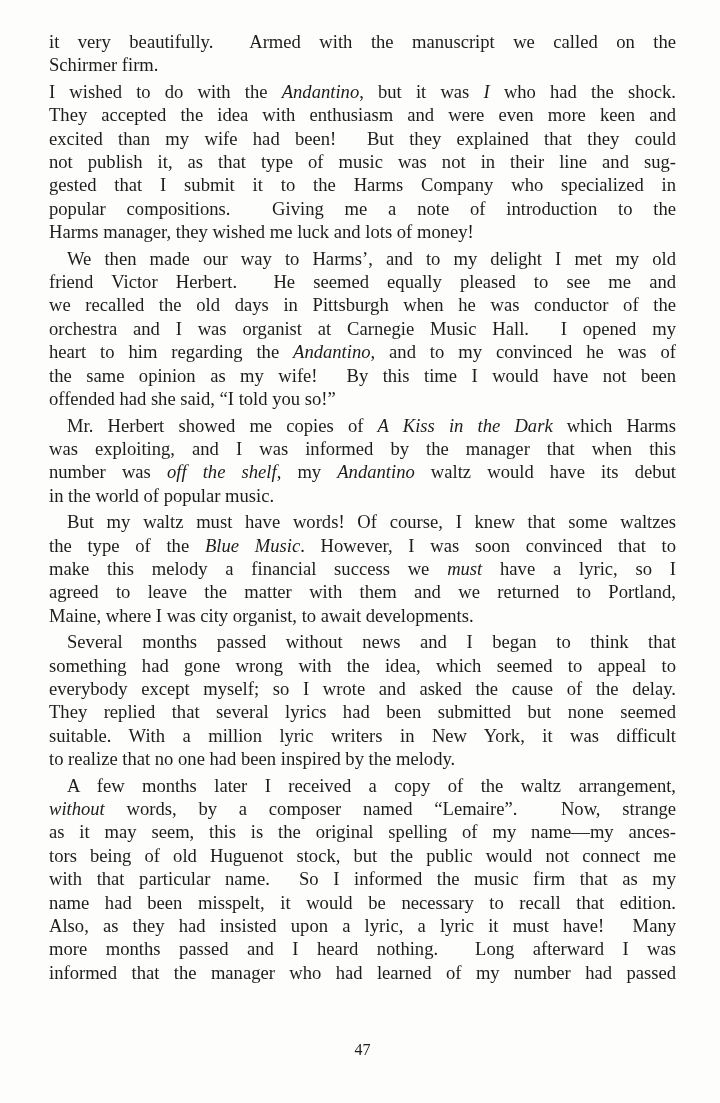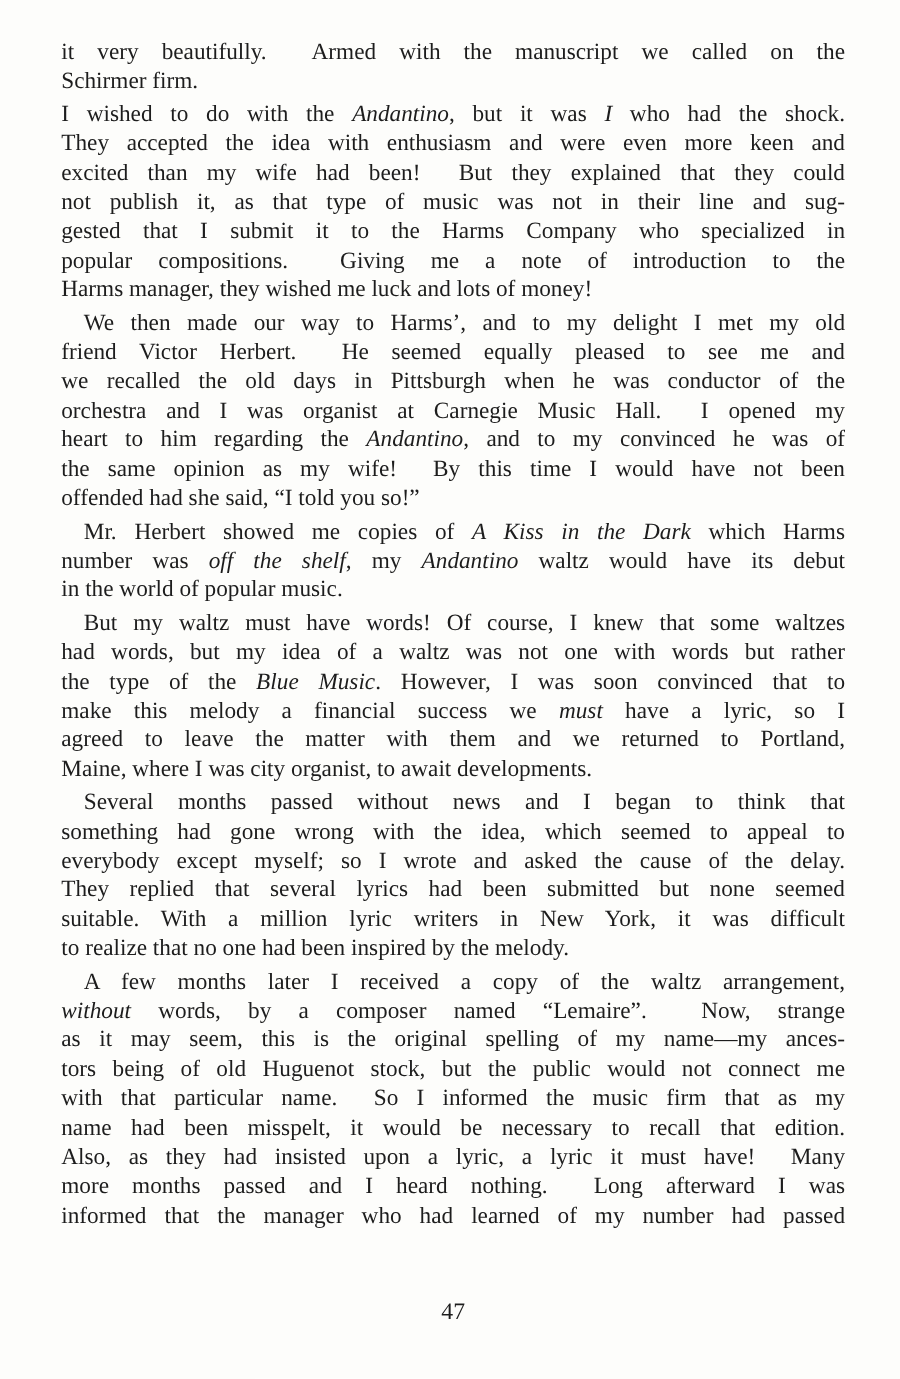--- a/index.html
+++ b/index.html
@@ -46,21 +46,21 @@
   }
   .line em {
     font-style: italic;
   }
   .page-number {
     position: absolute;
     left: 49px;
     top: 1040px;
     width: 627px;
     text-align: center;
-    font-size: 19px;
+    font-size: 16px;
     line-height: 20px;
   }
 </style>
 </head>
 <body>
 
 <div class="book-page">
   <div class="text-block">
       <div class="para">
         <div class="line"><span>it very beautifully.&nbsp; Armed with the manuscript we called on the</span></div>
@@ -79,26 +79,26 @@
         <div class="line indent"><span>We then made our way to Harms’, and to my delight I met my old</span></div>
         <div class="line"><span>friend Victor Herbert.&nbsp; He seemed equally pleased to see me and</span></div>
         <div class="line"><span>we recalled the old days in Pittsburgh when he was conductor of the</span></div>
         <div class="line"><span>orchestra and I was organist at Carnegie Music Hall.&nbsp; I opened my</span></div>
         <div class="line"><span>heart to him regarding the </span><em>Andantino</em><span>, and to my convinced he was of</span></div>
         <div class="line"><span>the same opinion as my wife!&nbsp; By this time I would have not been</span></div>
         <div class="line last"><span>offended had she said, “I told you so!”</span></div>
       </div>
       <div class="para">
         <div class="line indent"><span>Mr. Herbert showed me copies of </span><em>A Kiss in the Dark</em><span> which Harms</span></div>
+        <div class="line"><span>was exploiting, and I was informed by the manager that when this</span></div>
         <div class="line"><span>number was </span><em>off the shelf</em><span>, my </span><em>Andantino</em><span> waltz would have its debut</span></div>
         <div class="line last"><span>in the world of popular music.</span></div>
       </div>
       <div class="para">
         <div class="line indent"><span>But my waltz must have words! Of course, I knew that some waltzes</span></div>
-        <div class="line"><span>had words, but my idea of a waltz was not one with words but rather</span></div>
         <div class="line"><span>the type of the </span><em>Blue Music</em><span>. However, I was soon convinced that to</span></div>
         <div class="line"><span>make this melody a financial success we </span><em>must</em><span> have a lyric, so I</span></div>
         <div class="line"><span>agreed to leave the matter with them and we returned to Portland,</span></div>
         <div class="line last"><span>Maine, where I was city organist, to await developments.</span></div>
       </div>
       <div class="para">
         <div class="line indent"><span>Several months passed without news and I began to think that</span></div>
         <div class="line"><span>something had gone wrong with the idea, which seemed to appeal to</span></div>
         <div class="line"><span>everybody except myself; so I wrote and asked the cause of the delay.</span></div>
         <div class="line"><span>They replied that several lyrics had been submitted but none seemed</span></div>

